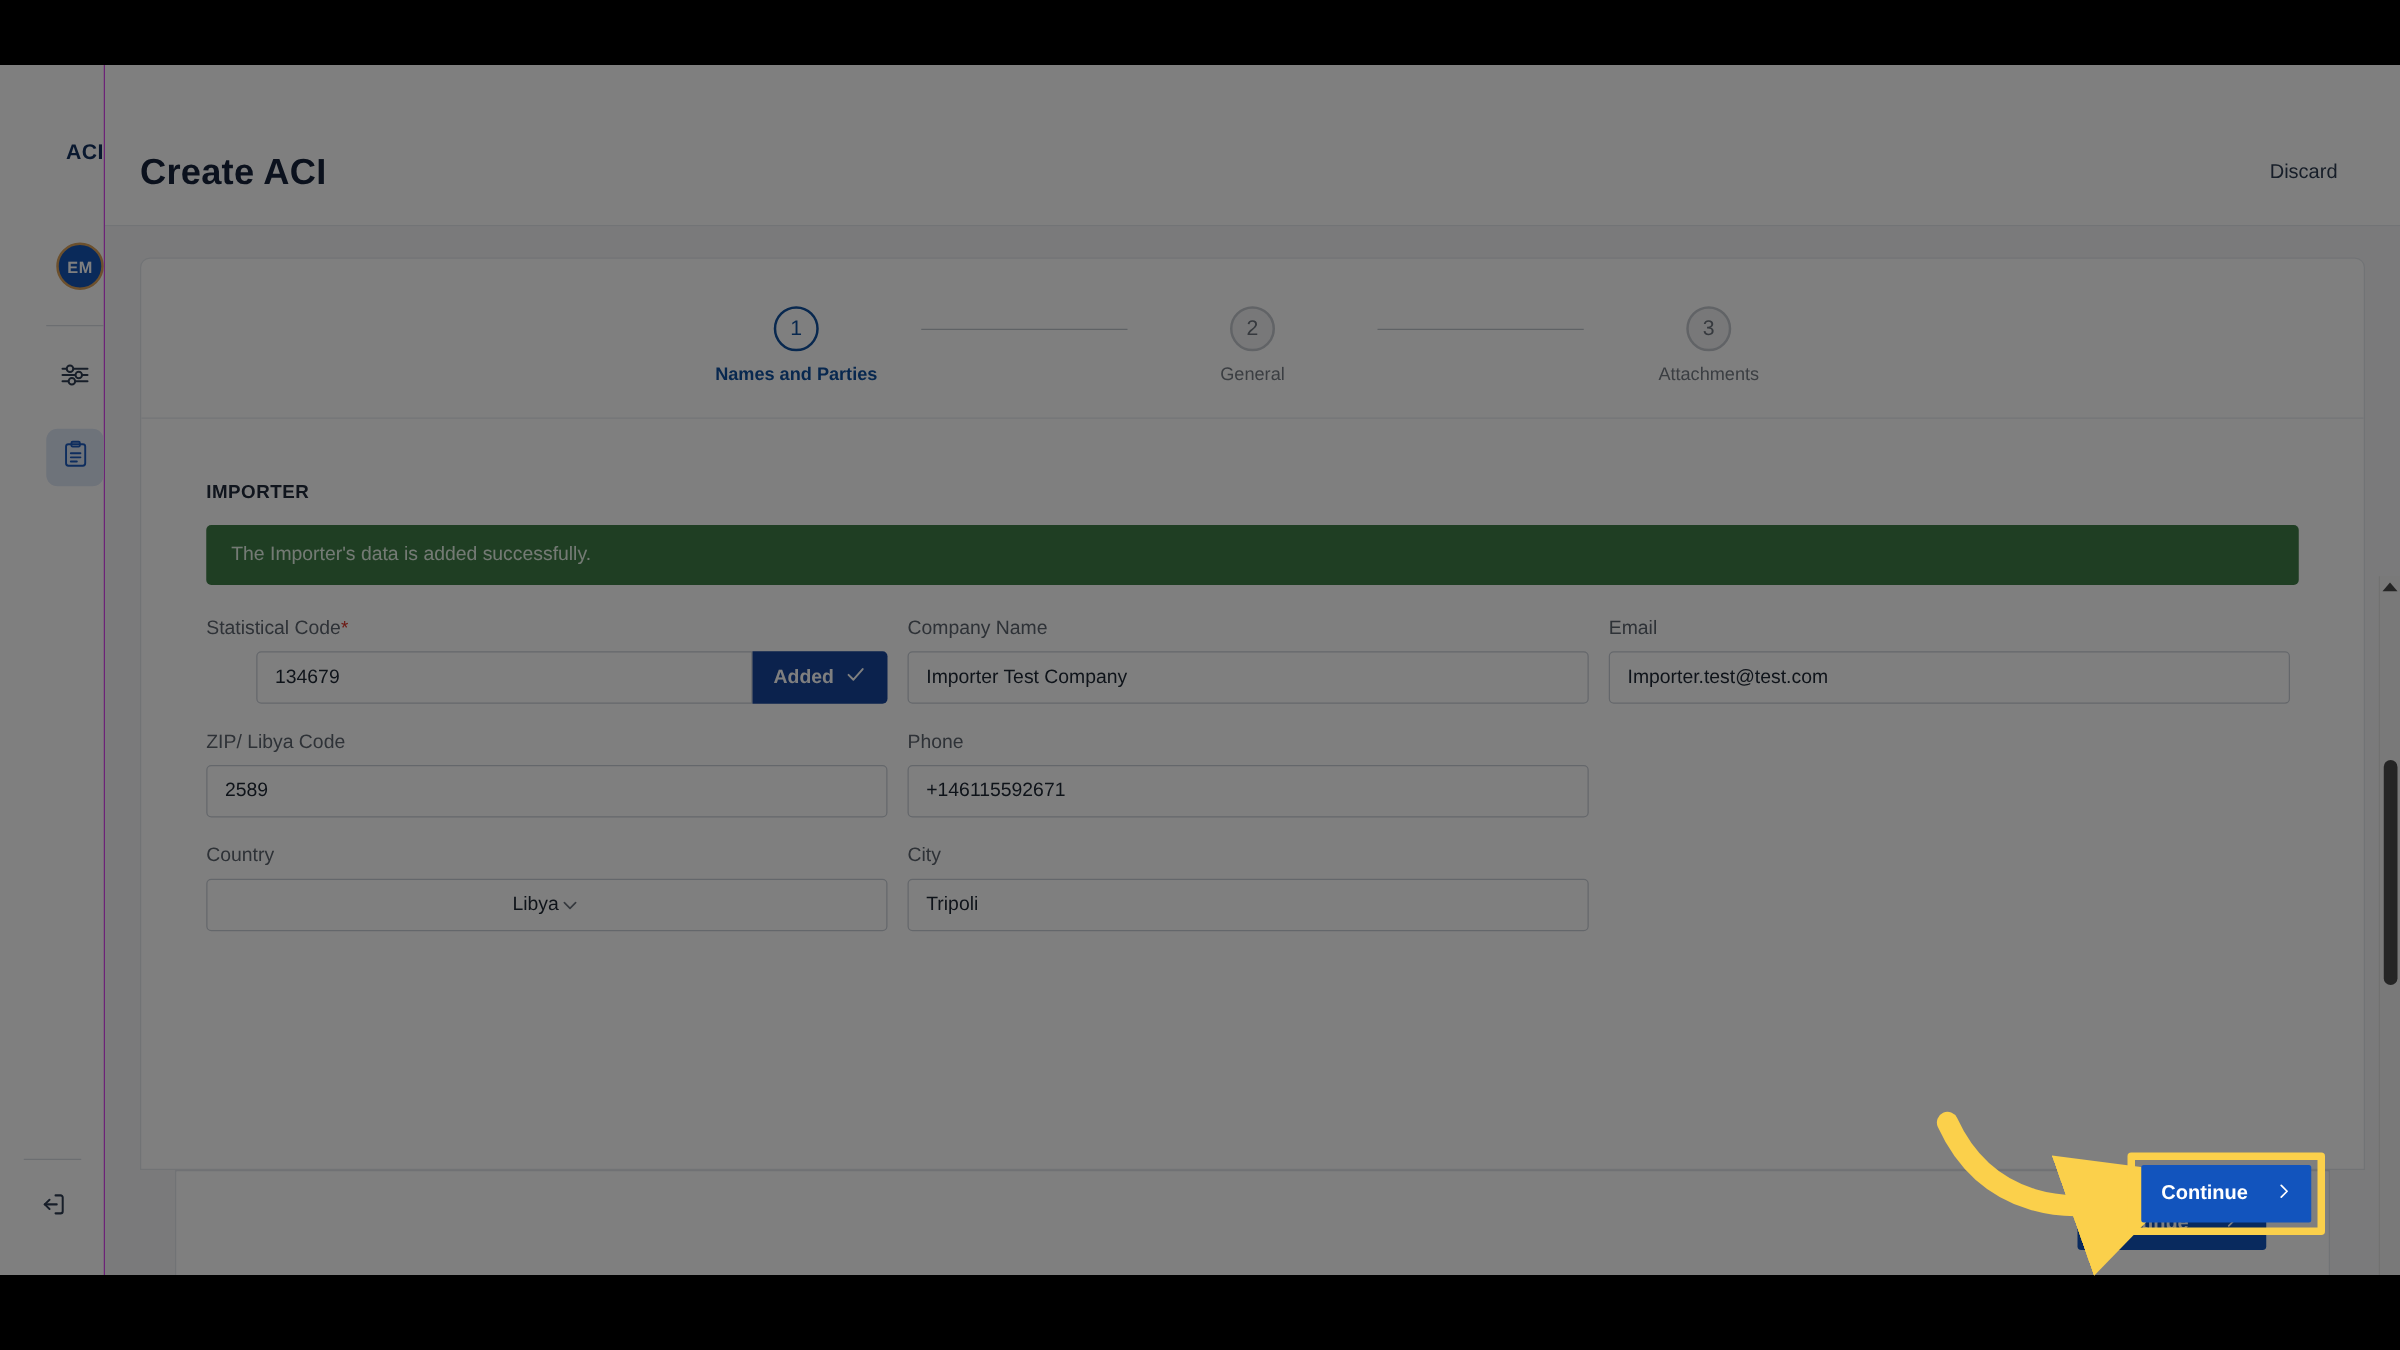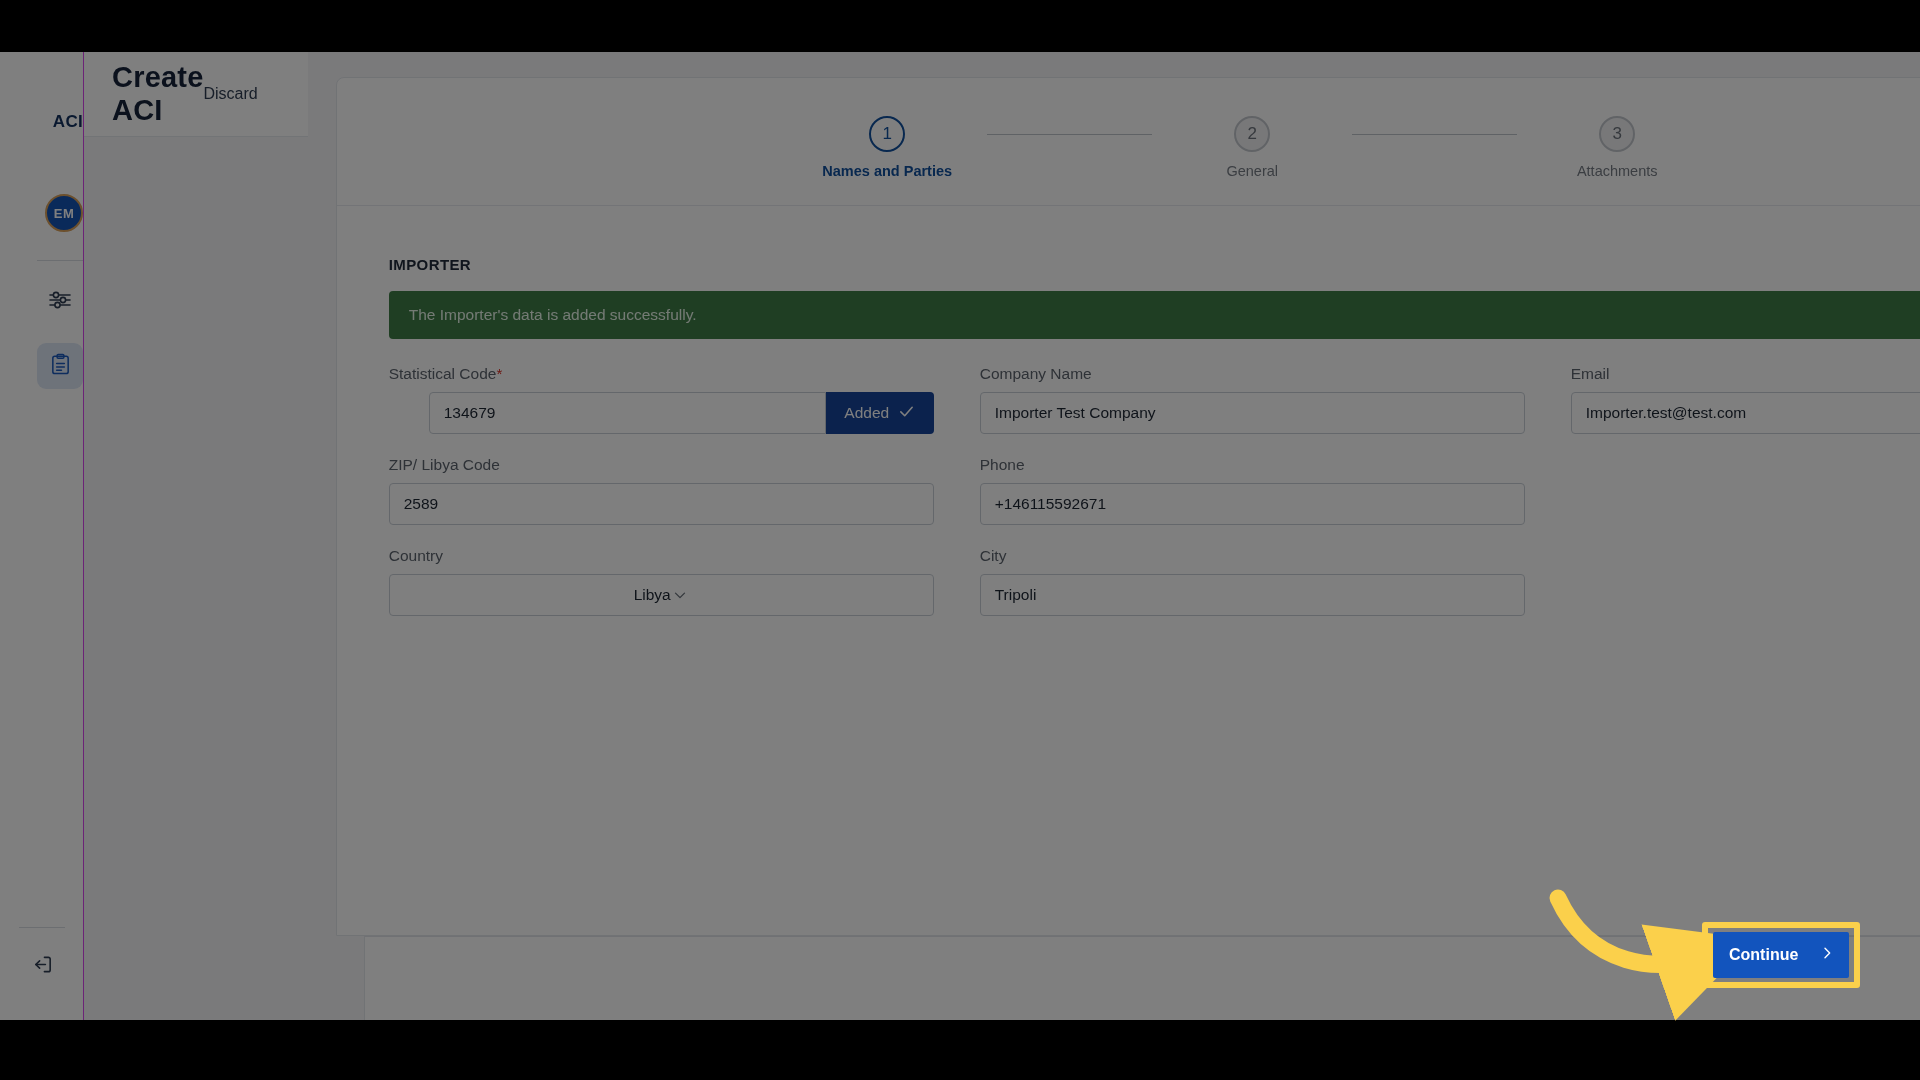--- a/index.html
+++ b/index.html
@@ -94,24 +94,25 @@
   .logout-btn {
     width: 40px; height: 40px;
     display: flex; align-items: center; justify-content: center;
     color: #2f3d52;
   }
 
   
   .main {
     flex: 1;
     display: flex;
-    flex-direction: row;
+    flex-direction: column;
     background: #f4f5f7;
     min-width: 0;
     position: relative;
+    margin-top: 44px;
   }
 
   
   .topbar {
     height: 85px;
     flex: 0 0 85px;
     background: #ffffff;
     border-bottom: 1px solid #e5e8ed;
     display: flex;
     align-items: center;
@@ -217,21 +218,21 @@
   .alert-success {
     background: #3e7d47;
     color: #e8f5e9;
     border-radius: 4px;
     font-size: 15.5px;
     padding: 15px 20px;
     margin-bottom: 26px;
   }
   .row {
     display: flex;
-    gap: 46px;
+    gap: 16px;
     margin-bottom: 22px;
   }
   .field { display: flex; flex-direction: column; }
   .field.col { width: 545px; flex: 0 0 545px; }
   .field-label {
     font-size: 15.5px;
     color: #5d646e;
     margin-bottom: 9px;
   }
   .req { color: #d93025; font-size: 15px; }
@@ -250,21 +251,21 @@
   .input-group .input {
     flex: 1;
     border-top-right-radius: 0;
     border-bottom-right-radius: 0;
   }
   .added-btn {
     flex: 0 0 108px;
     background: #16449a;
     color: #ffffff;
     font-size: 15.5px;
-    font-weight: normal;
+    font-weight: bold;
     border-radius: 0 4px 4px 0;
     display: flex;
     align-items: center;
     justify-content: center;
     gap: 9px;
     height: 42px;
     text-align: center;
   }
   .select {
     justify-content: center;

